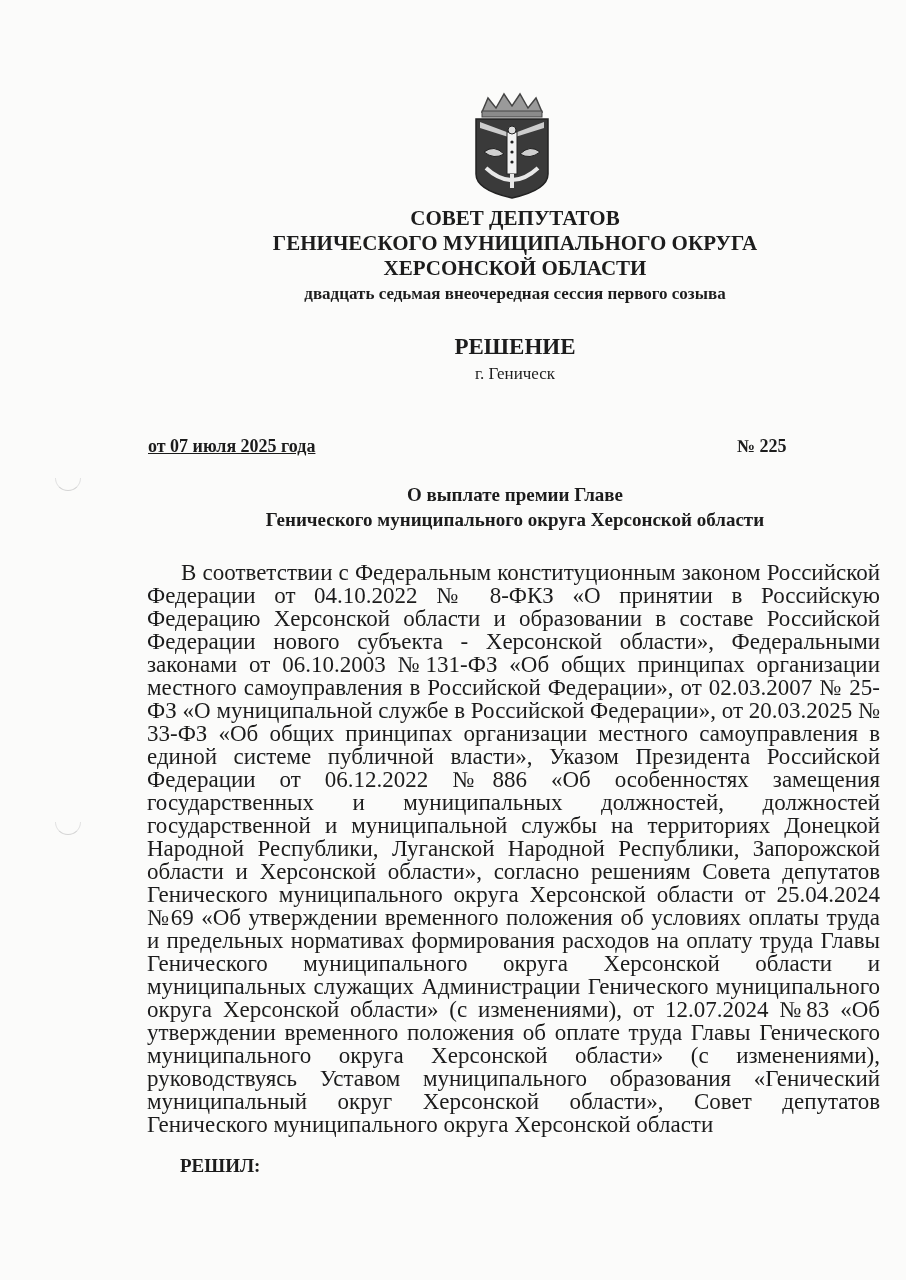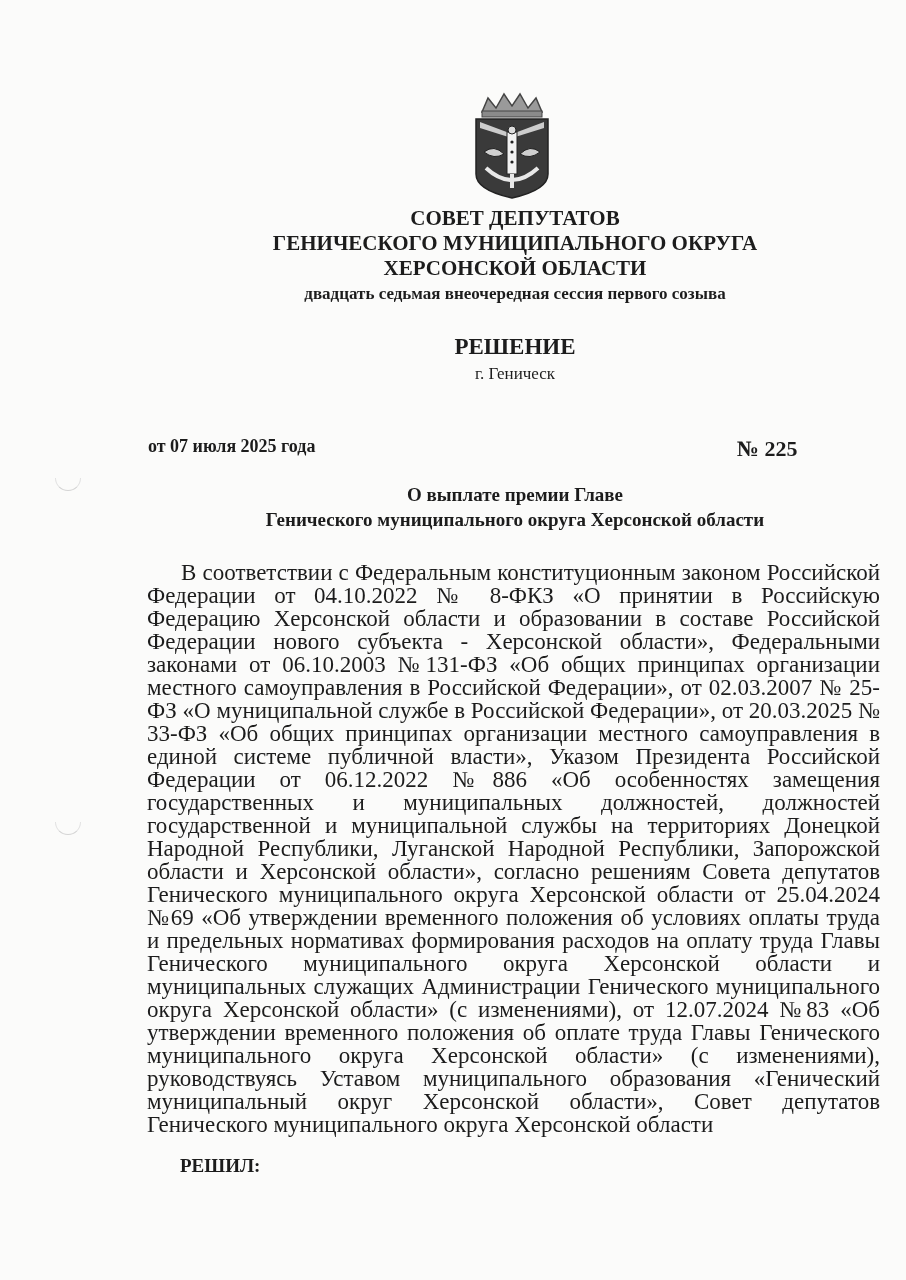--- a/index.html
+++ b/index.html
@@ -42,21 +42,21 @@
 </svg>
 
 <div class="hdr h1" style="top:207px;">СОВЕТ ДЕПУТАТОВ</div>
 <div class="hdr h1" style="top:232px;">ГЕНИЧЕСКОГО МУНИЦИПАЛЬНОГО ОКРУГА</div>
 <div class="hdr h1" style="top:257px;">ХЕРСОНСКОЙ ОБЛАСТИ</div>
 <div class="hdr sess" style="top:284px;">двадцать седьмая внеочередная сессия первого созыва</div>
 
 <div class="hdr" style="top:334px; font-size:23px;">РЕШЕНИЕ</div>
 <div class="hdr" style="top:364px; font-size:17px; font-weight:normal;">г. Геническ</div>
 
-<div class="abs" style="left:148px; top:436px; font-size:18px; font-weight:bold;">от 07 июля 2025 года</div>
-<div class="abs" style="left:737px; top:436px; font-size:22px; font-weight:bold;">№ 225</div>
+<div class="abs" style="left:148px; top:436px; font-size:18px; font-weight:bold;text-decoration:underline;">от 07 июля 2025 года</div>
+<div class="abs" style="left:737px; top:436px; font-size:18px; font-weight:bold;">№ 225</div>
 
 <div class="hdr" style="top:484px; font-size:19px;">О выплате премии Главе</div>
 <div class="hdr" style="top:509px; font-size:19px;">Генического муниципального округа Херсонской области</div>
 
 <p class="body-text" style="margin:0;">В соответствии с Федеральным конституционным законом Российской Федерации от 04.10.2022 № 8-ФКЗ «О принятии в Российскую Федерацию Херсонской области и образовании в составе Российской Федерации нового субъекта - Херсонской области», Федеральными законами от 06.10.2003 №131-ФЗ «Об общих принципах организации местного самоуправления в Российской Федерации», от 02.03.2007 № 25-ФЗ «О муниципальной службе в Российской Федерации», от 20.03.2025 № 33-ФЗ «Об общих принципах организации местного самоуправления в единой системе публичной власти», Указом Президента Российской Федерации от 06.12.2022 №886 «Об особенностях замещения государственных и муниципальных должностей, должностей государственной и муниципальной службы на территориях Донецкой Народной Республики, Луганской Народной Республики, Запорожской области и Херсонской области», согласно решениям Совета депутатов Генического муниципального округа Херсонской области от 25.04.2024 №69 «Об утверждении временного положения об условиях оплаты труда и предельных нормативах формирования расходов на оплату труда Главы Генического муниципального округа Херсонской области и муниципальных служащих Администрации Генического муниципального округа Херсонской области» (с изменениями), от 12.07.2024 №83 «Об утверждении временного положения об оплате труда Главы Генического муниципального округа Херсонской области» (с изменениями), руководствуясь Уставом муниципального образования «Генический муниципальный округ Херсонской области», Совет депутатов Генического муниципального округа Херсонской области</p>
 
 <div class="abs" style="left:148px; top:1155px; font-size:19px; font-weight:bold;margin-left:32px;">РЕШИЛ:</div>
 
 </body></html>

